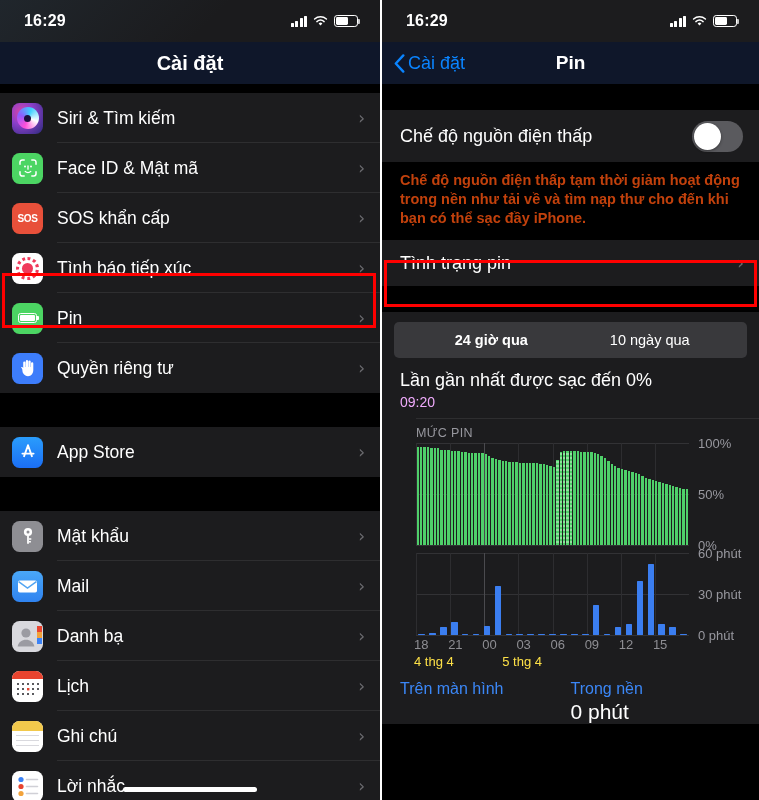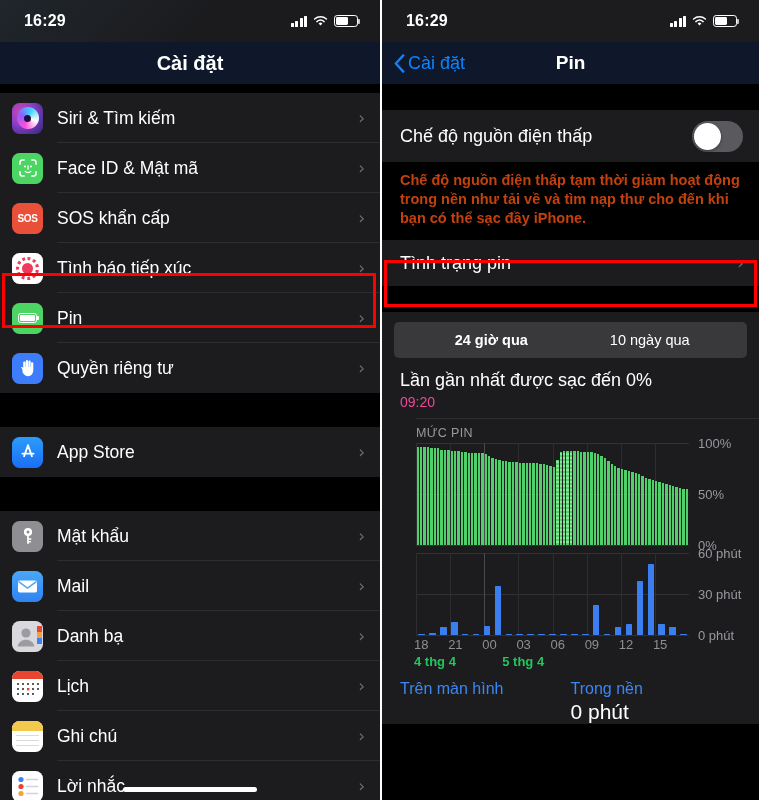--- a/index.html
+++ b/index.html
@@ -88,42 +88,42 @@
   .footnote { color:#c2410c; font-size:14.5px; line-height:1.32; padding:9px 2px 12px 18px; background:#000;font-weight:bold; }
   .cell-link { background:#1c1c1e; display:flex; align-items:center; justify-content:space-between; padding:0 15px 0 18px; height:46px; }
 
   .seg-wrap { background:#1c1c1e; padding:10px 12px 8px 12px; }
   .seg { display:flex; background:#39393c; border-radius:5px; padding:18px; height:32px; }
   .seg div { flex:1; display:flex; align-items:center; justify-content:center; color:#fff; font-size:14.5px; border-radius:7px; }
   .seg div.on { background:#6d6d70; font-weight:600; }
 
   .lastcharge { background:#1c1c1e; padding:4px 18px 8px 18px; }
   .lastcharge h3 { color:#fff; font-size:18px; font-weight:400; }
-  .lastcharge .sub { color:#ec4899; font-size:14px; margin-top:3px; }
+  .lastcharge .sub { color:#f0abfc; font-size:14px; margin-top:3px; }
 
   .chartsec { background:#1c1c1e; padding:0 0 0 16px; position:relative; }
   .hr { height:1px; background:#2e2e30; margin-left:18px; }
   .chart-title { color:#98989f; font-size:12.5px; letter-spacing:.35px; padding:7px 0 3px 18px; }
 
   .plot { position:relative; margin:0 70px 0 18px; }
   .plot .axis-lbl { position:absolute; left:100%; margin-left:9px; color:#98989f; font-size:13px; transform:translateY(-50%); white-space:nowrap; }
   .plot .grid-h { position:absolute; left:0; right:0; height:1px; background:#323235; }
   .plot .grid-v { position:absolute; top:0; bottom:0; width:1px; background:#2d2d30; }
   .plot .grid-v.solid { background:#4a4a4e; }
 
   .bars { position:absolute; left:0; right:0; bottom:0; top:0; display:flex; align-items:flex-end; }
   .bars .b { flex:1 1 0; background:#4fd06a; margin:0 .5px; }
   .bars .b.charge { background:repeating-linear-gradient(0deg,#4fd06a 0 2px,#8ee39c 2px 4px); }
   .abars { position:absolute; left:0; right:0; bottom:0; top:0; display:flex; align-items:flex-end; }
   .abars .ab { flex:1 1 0; background:#3b7ef0; margin:0 2.2px; border-radius:.5px; }
 
   .tlabels { position:relative; height:17px; margin:2px 70px 0 18px; }
   .tlabels span { position:absolute; color:#8e8e93; font-size:13px; transform:translateX(-2px); }
   .dlabels { position:relative; height:18px; margin:0 70px 0 18px; }
-  .dlabels span { position:absolute; color:#22c55e; font-size:13px; transform:translateX(-2px);font-weight:bold; }
+  .dlabels span { position:absolute; color:#fde047; font-size:13px; transform:translateX(-2px); }
 
   .stats { background:#1c1c1e; display:flex; padding:8px 18px 0 18px; }
   .stats .col { width:50%; }
   .stats .k { color:#3b87f7; font-size:16px; }
   .stats .v { color:#fff; font-size:21px; margin-top:2px; white-space:nowrap; }
 </style>
 </head>
 <body>
 
 <div class="screens">

